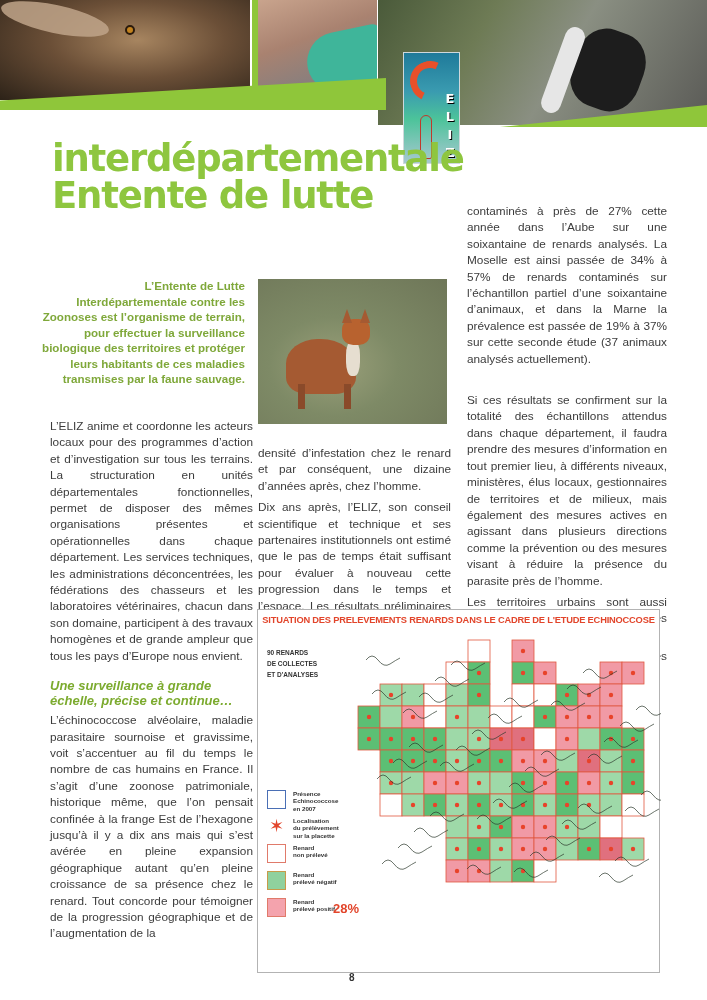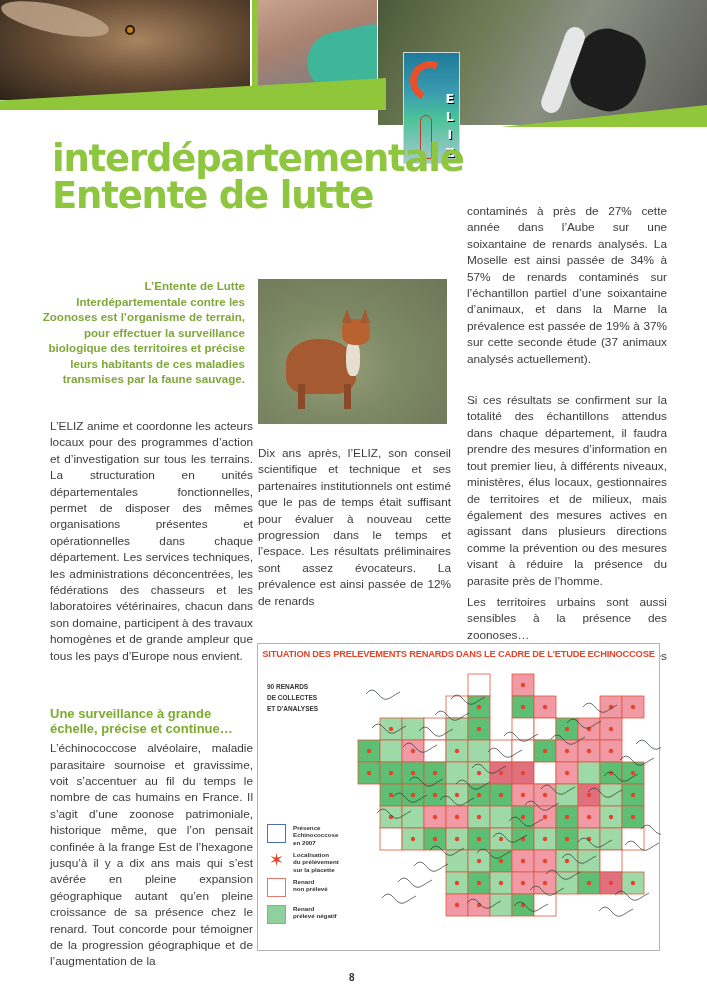--- a/index.html
+++ b/index.html
@@ -39,38 +39,38 @@
   .title div { white-space: nowrap; }
 
   
   .intro { position: absolute; left: 40px; top: 278px; width: 205px; text-align: right; color: #7fa83a; font-weight: bold; font-size: 11.6px; line-height: 15.5px; }
 
   
   .col { position: absolute; font-size: 11.8px; line-height: 16.4px; color: #3b3b3b; text-align: justify; }
   .col p { margin-bottom: 5px; hyphens: manual; }
   .col h3 { color: #7cab2f; font-size: 13px; line-height: 15px; font-weight: bold; margin-bottom: 4px; text-align: left; }
   .col1 { left: 50px; top: 418px; width: 203px; }
-  .col1 .h-second { margin-top: 42px; }
+  .col1 .h-second { margin-top: 14px; font-style: italic; }
   .col2 { left: 258px; top: 445px; width: 193px; }
   .col3 { left: 467px; top: 203px; width: 200px; }
   .col3 .gap { margin-top: 25px; }
   .col3 h3 { margin-top: 14px; font-size: 13.5px; }
 
   
   .fox { position: absolute; left: 258px; top: 279px; width: 189px; height: 145px; overflow: hidden;
     background: radial-gradient(ellipse at 40% 60%, #9aa07a 0%, #7e8a66 40%, #6e7658 100%); }
   .fox .body { position: absolute; left: 28px; top: 60px; width: 70px; height: 55px; background: #a55a32; border-radius: 45% 50% 30% 30%; }
   .fox .head { position: absolute; left: 84px; top: 40px; width: 28px; height: 26px; background: #b8622f; border-radius: 40%; }
   .fox .chest { position: absolute; left: 88px; top: 62px; width: 14px; height: 35px; background: #e6ded0; border-radius: 40%; }
   .fox .ear1 { position: absolute; left: 84px; top: 30px; width: 10px; height: 14px; background: #a55a32; clip-path: polygon(50% 0, 100% 100%, 0 100%); }
   .fox .ear2 { position: absolute; left: 102px; top: 30px; width: 10px; height: 14px; background: #a55a32; clip-path: polygon(50% 0, 100% 100%, 0 100%); }
   .fox .leg { position: absolute; top: 105px; width: 7px; height: 25px; background: #8a4a2a; }
 
   
-  .map { position: absolute; left: 257px; top: 643px; width: 403px; height: 308px; border: 1px solid #b3b3b3; background: #fff; }
+  .map { position: absolute; left: 257px; top: 609px; width: 403px; height: 364px; border: 1px solid #b3b3b3; background: #fff; }
   .map .map-title { position: absolute; left: 0; top: 5px; width: 100%; text-align: center; color: #e2452b; font-weight: bold; font-size: 9.3px; letter-spacing: -.2px; }
   .map .map-date { position: absolute; left: 0; top: 20px; width: 100%; text-align: center; color: #333; font-weight: bold; font-size: 9.5px; }
   .map .map-count { position: absolute; left: 9px; top: 37px; width: 90px; color: #333; font-weight: bold; font-size: 6.5px; line-height: 11px; }
   .map svg.grid { position: absolute; left: 68px; top: 0; }
   .legend { position: absolute; left: 9px; top: 180px; width: 150px; }
   .legend .row { position: relative; height: 22px; margin-bottom: 5px; }
   .legend .sw { position: absolute; left: 0; top: 0; width: 19px; height: 19px; }
   .legend .lbl { position: absolute; left: 26px; top: 0; font-size: 6.2px; line-height: 7.3px; color: #333; font-weight: bold; }
   .legend .pct { position: absolute; left: 66px; top: 3px; color: #e2452b; font-weight: bold; font-size: 13px; }
 
@@ -105,39 +105,40 @@
     <span>I</span>
     <span>Z</span>
   </div>
 </div>
 
 <h1 class="title">
   <div>interdépartementale</div>
   <div>Entente de lutte</div>
 </h1>
 
-<p class="intro">L’Entente de Lutte Interdépartementale contre les Zoonoses est l’organisme de terrain, pour effectuer la surveillance biologique des territoires et précise leurs habitants de ces maladies transmises par la faune sauvage.</p>
+<p class="intro">L’Entente de Lutte Interdépartementale contre les Zoonoses est l’organisme de terrain, pour effectuer la surveillance biologique des territoires et protéger leurs habitants de ces maladies transmises par la faune sauvage.</p>
 
 <div class="col col1">
   <p>L’ELIZ anime et coordonne les acteurs locaux pour des programmes d’action et d’investigation sur tous les terrains. La structuration en unités départementales fonctionnelles, permet de disposer des mêmes organisations présentes et opérationnelles dans chaque département. Les services techniques, les administrations déconcentrées, les fédérations des chasseurs et les laboratoires vétérinaires, chacun dans son domaine, participent à des travaux homogènes et de grande ampleur que tous les pays d’Europe nous envient.</p>
   <h3 class="h-second">Une surveillance à grande échelle, précise et continue…</h3>
   <p>L’échinococcose alvéolaire, maladie parasitaire sournoise et gravissime, voit s’accentuer au fil du temps le nombre de cas humains en France. Il s’agit d’une zoonose patrimoniale, historique même, que l’on pensait confinée à la frange Est de l’hexagone jusqu’à il y a dix ans mais qui s’est avérée en pleine expansion géographique autant qu’en pleine croissance de sa présence chez le renard. Tout concorde pour témoigner de la progression géographique et de l’augmentation de la</p>
 </div>
 
 <div class="fox">
   <div class="body"></div>
     <div class="chest"></div>
     <div class="head"></div>
   <div class="ear1"></div>
     <div class="ear2"></div>
   <div class="leg" style="left:40px"></div>
     <div class="leg" style="left:86px"></div>
 </div>
 
 <div class="col col2">
+  <p>densité d’infestation chez le renard et par conséquent, une dizaine d’années après, chez l’homme.</p>
   <p>Dix ans après, l’ELIZ, son conseil scientifique et technique et ses partenaires institutionnels ont estimé que le pas de temps était suffisant pour évaluer à nouveau cette progression dans le temps et l’espace. Les résultats préliminaires sont assez évocateurs. La prévalence est ainsi passée de 12% de renards</p>
 </div>
 
 <div class="col col3">
   <p>contaminés à près de 27% cette année dans l’Aube sur une soixantaine de renards analysés. La Moselle est ainsi passée de 34% à 57% de renards contaminés sur l’échantillon partiel d’une soixantaine d’animaux, et dans la Marne la prévalence est passée de 19% à 37% sur cette seconde étude (37 animaux analysés actuellement).</p>
   <p class="gap">Si ces résultats se confirment sur la totalité des échantillons attendus dans chaque département, il faudra prendre des mesures d’information en tout premier lieu, à différents niveaux, ministères, élus locaux, gestionnaires de territoires et de milieux, mais également des mesures actives en agissant dans plusieurs directions comme la prévention ou des mesures visant à réduire la présence du parasite près de l’homme.</p>
   <p>Les territoires urbains sont aussi sensibles à la présence des zoonoses…</p>
   <p>Les zones urbaines sont aussi des territoires privilégiés d’arrivée et</p>
 </div>
 
@@ -388,16 +389,24 @@
           <div>non prélevé</div>
         </div>
     </div>
     <div class="row">
       <div class="sw" style="border:1.5px solid #c89a4a;background:#8fd19e"></div>
       <div class="lbl">
           <div>Renard</div>
           <div>prélevé négatif</div>
         </div>
     </div>
+    <div class="row">
+      <div class="sw" style="border:1.5px solid #e07a6a;background:#f4a3ad"></div>
+      <div class="lbl">
+          <div>Renard</div>
+          <div>prélevé positif</div>
+        </div>
+      <div class="pct">28%</div>
+    </div>
   </div>
 </div>
 
 <div class="page-num">8</div>
 
 </body></html>

